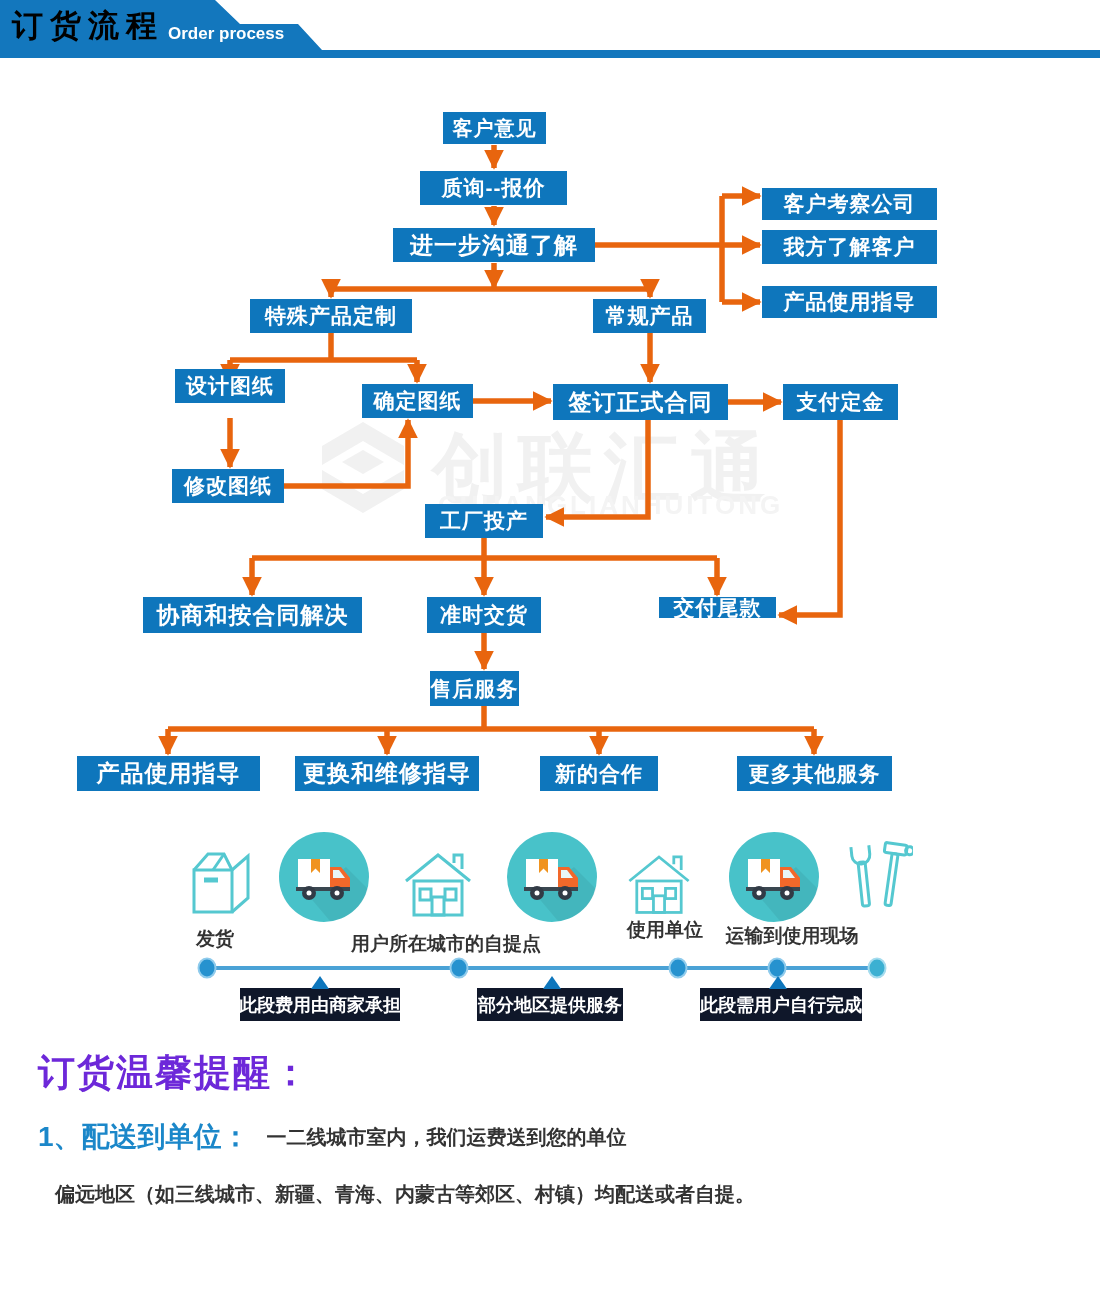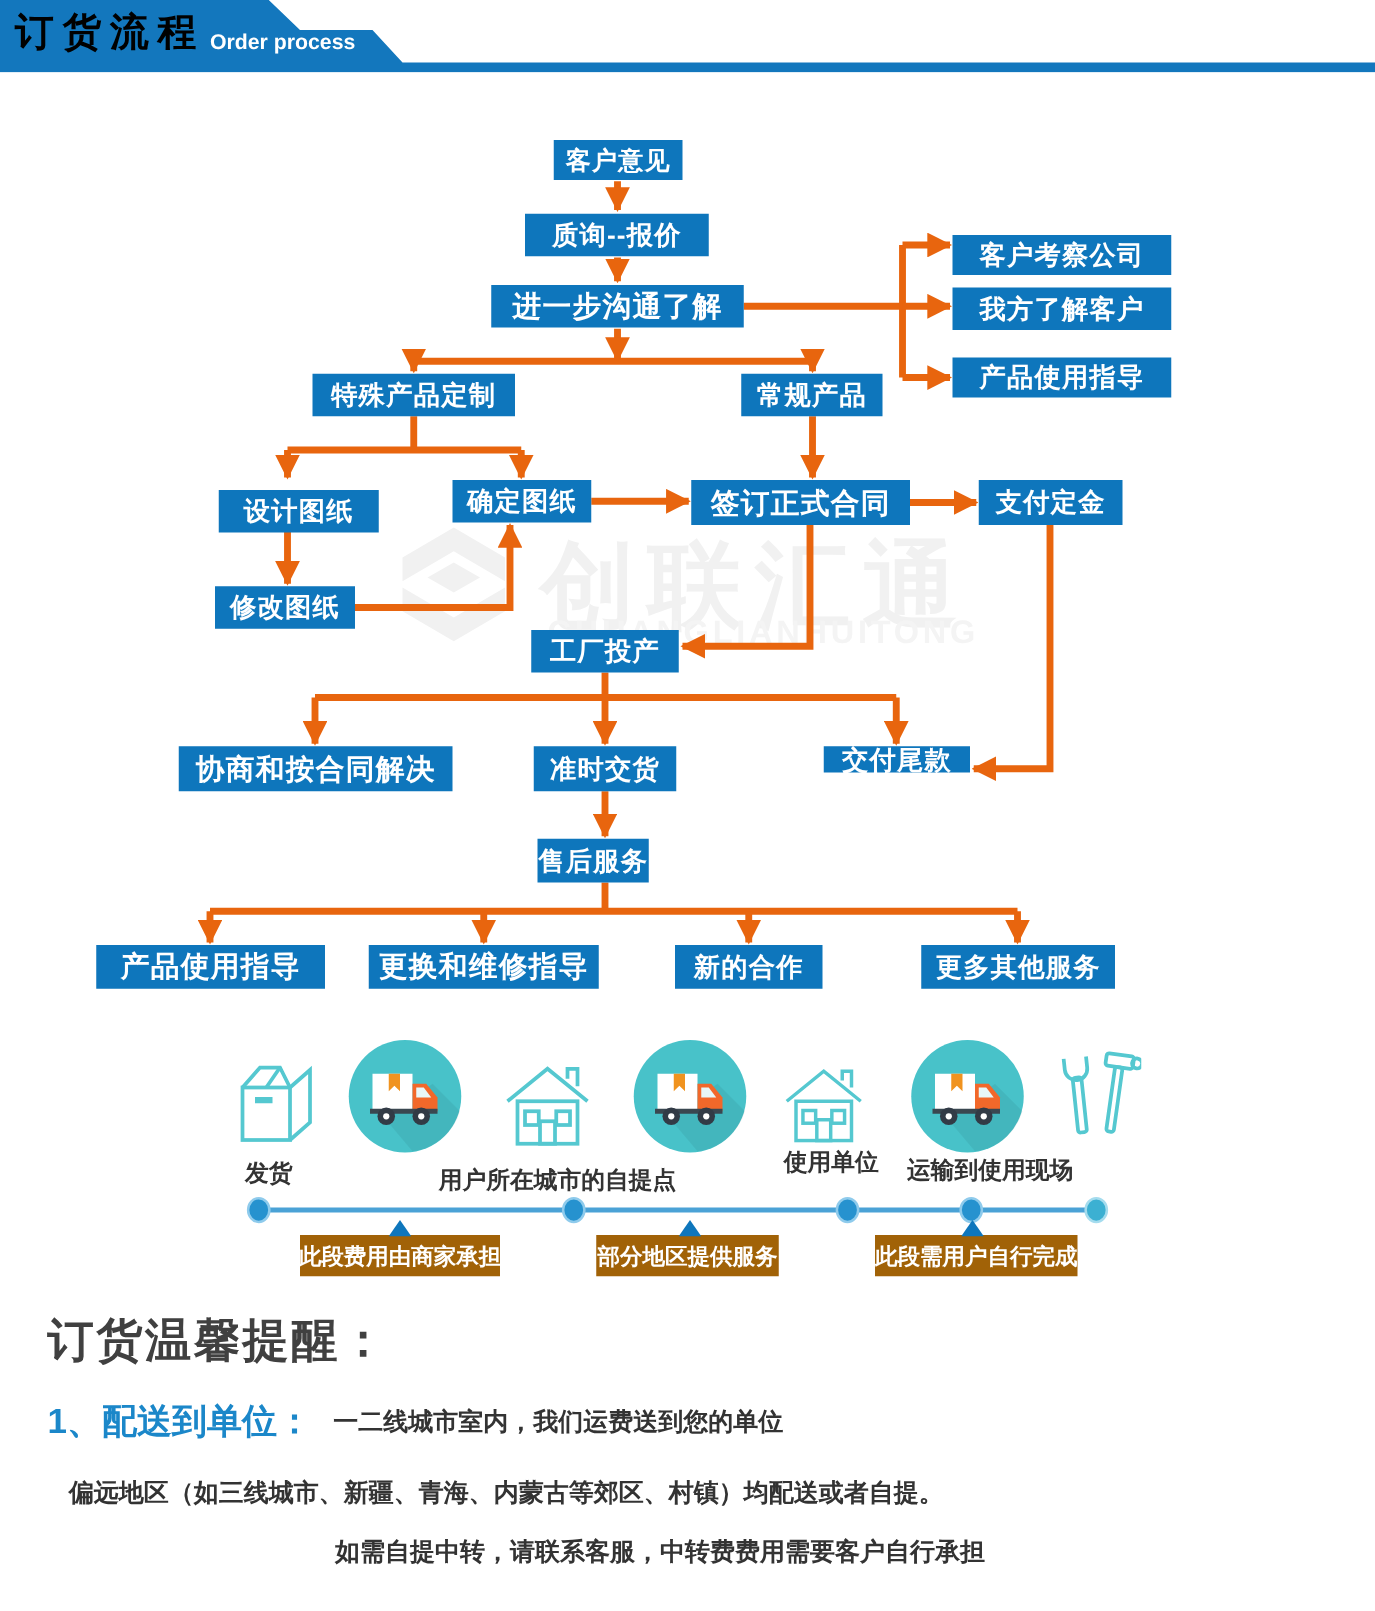--- a/index.html
+++ b/index.html
@@ -22,27 +22,27 @@
 
   
   .node{position:absolute;z-index:2;background:#0e76bc;color:#fff;display:flex;align-items:center;justify-content:center;
         font-size:21px;font-weight:bold;letter-spacing:1px;white-space:nowrap;}
 
   
   .licon{position:absolute;z-index:2;}
   .llabel{position:absolute;z-index:2;color:#333;font-size:19px;font-weight:bold;text-align:center;white-space:nowrap;}
 
   
-  .callout{position:absolute;z-index:2;background:#a16207;color:#fff;font-size:18px;font-weight:bold;
+  .callout{position:absolute;z-index:2;background:#0f172a;color:#fff;font-size:18px;font-weight:bold;
            display:flex;align-items:center;justify-content:center;height:33px;white-space:nowrap;}
   .callout .tri{position:absolute;top:-12px;width:0;height:0;border-left:9px solid transparent;
                 border-right:9px solid transparent;border-bottom:13px solid #0e76bc;}
 
   
-  .notice-title{position:absolute;left:38px;top:1048px;color:#404040;font-size:37px;font-weight:bold;letter-spacing:2px;}
+  .notice-title{position:absolute;left:38px;top:1048px;color:#6d28d9;font-size:37px;font-weight:bold;letter-spacing:2px;}
   .nrow{position:absolute;display:flex;align-items:center;white-space:nowrap;}
   .nlabel{color:#1b87c9;font-size:28px;font-weight:bold;}
   .nbody{color:#333;font-size:20px;font-weight:600;margin-left:17px;}
   .nfoot{position:absolute;left:268px;top:1228px;color:#333;font-size:20px;font-weight:600;white-space:nowrap;}
 </style>
 </head>
 <body>
 
 <div class="canvas">
 
@@ -116,21 +116,21 @@
   </svg>
 
   <div class="node" style="left:443px;top:112px;width:103px;height:32px;font-size:20px">客户意见</div>
   <div class="node" style="left:420px;top:171px;width:147px;height:34px">质询--报价</div>
   <div class="node" style="left:393px;top:228px;width:202px;height:34px;font-size:23px">进一步沟通了解</div>
   <div class="node" style="left:762px;top:188px;width:175px;height:32px">客户考察公司</div>
   <div class="node" style="left:762px;top:230px;width:175px;height:34px">我方了解客户</div>
   <div class="node" style="left:762px;top:286px;width:175px;height:32px">产品使用指导</div>
   <div class="node" style="left:250px;top:299px;width:162px;height:34px">特殊产品定制</div>
   <div class="node" style="left:593px;top:299px;width:113px;height:34px">常规产品</div>
-  <div class="node" style="left:175px;top:392px;width:128px;height:34px">设计图纸</div>
+  <div class="node" style="left:175px;top:369px;width:110px;height:34px">设计图纸</div>
   <div class="node" style="left:362px;top:384px;width:111px;height:34px">确定图纸</div>
   <div class="node" style="left:553px;top:384px;width:175px;height:36px;font-size:23px">签订正式合同</div>
   <div class="node" style="left:783px;top:384px;width:115px;height:36px">支付定金</div>
   <div class="node" style="left:172px;top:469px;width:112px;height:34px">修改图纸</div>
   <div class="node" style="left:425px;top:504px;width:118px;height:34px">工厂投产</div>
   <div class="node" style="left:143px;top:597px;width:219px;height:36px;font-size:23px">协商和按合同解决</div>
   <div class="node" style="left:427px;top:597px;width:114px;height:36px">准时交货</div>
   <div class="node" style="left:659px;top:597px;width:117px;height:21px">交付尾款</div>
   <div class="node" style="left:430px;top:671px;width:89px;height:35px">售后服务</div>
   <div class="node" style="left:77px;top:756px;width:183px;height:35px;font-size:23px">产品使用指导</div>
@@ -245,15 +245,14 @@
   </div>
 
   <div class="notice-title">订货温馨提醒：</div>
   <div class="nrow" style="left:38px;top:1118px">
     <span class="nlabel">1、配送到单位：</span>
     <span class="nbody">一二线城市室内，我们运费送到您的单位</span>
   </div>
   <div class="nrow" style="left:38px;top:1181px">
     <span class="nbody">偏远地区（如三线城市、新疆、青海、内蒙古等郊区、村镇）均配送或者自提。</span>
   </div>
-  <div class="nfoot">如需自提中转，请联系客服，中转费费用需要客户自行承担</div>
 
 </div>
 
 </body></html>

